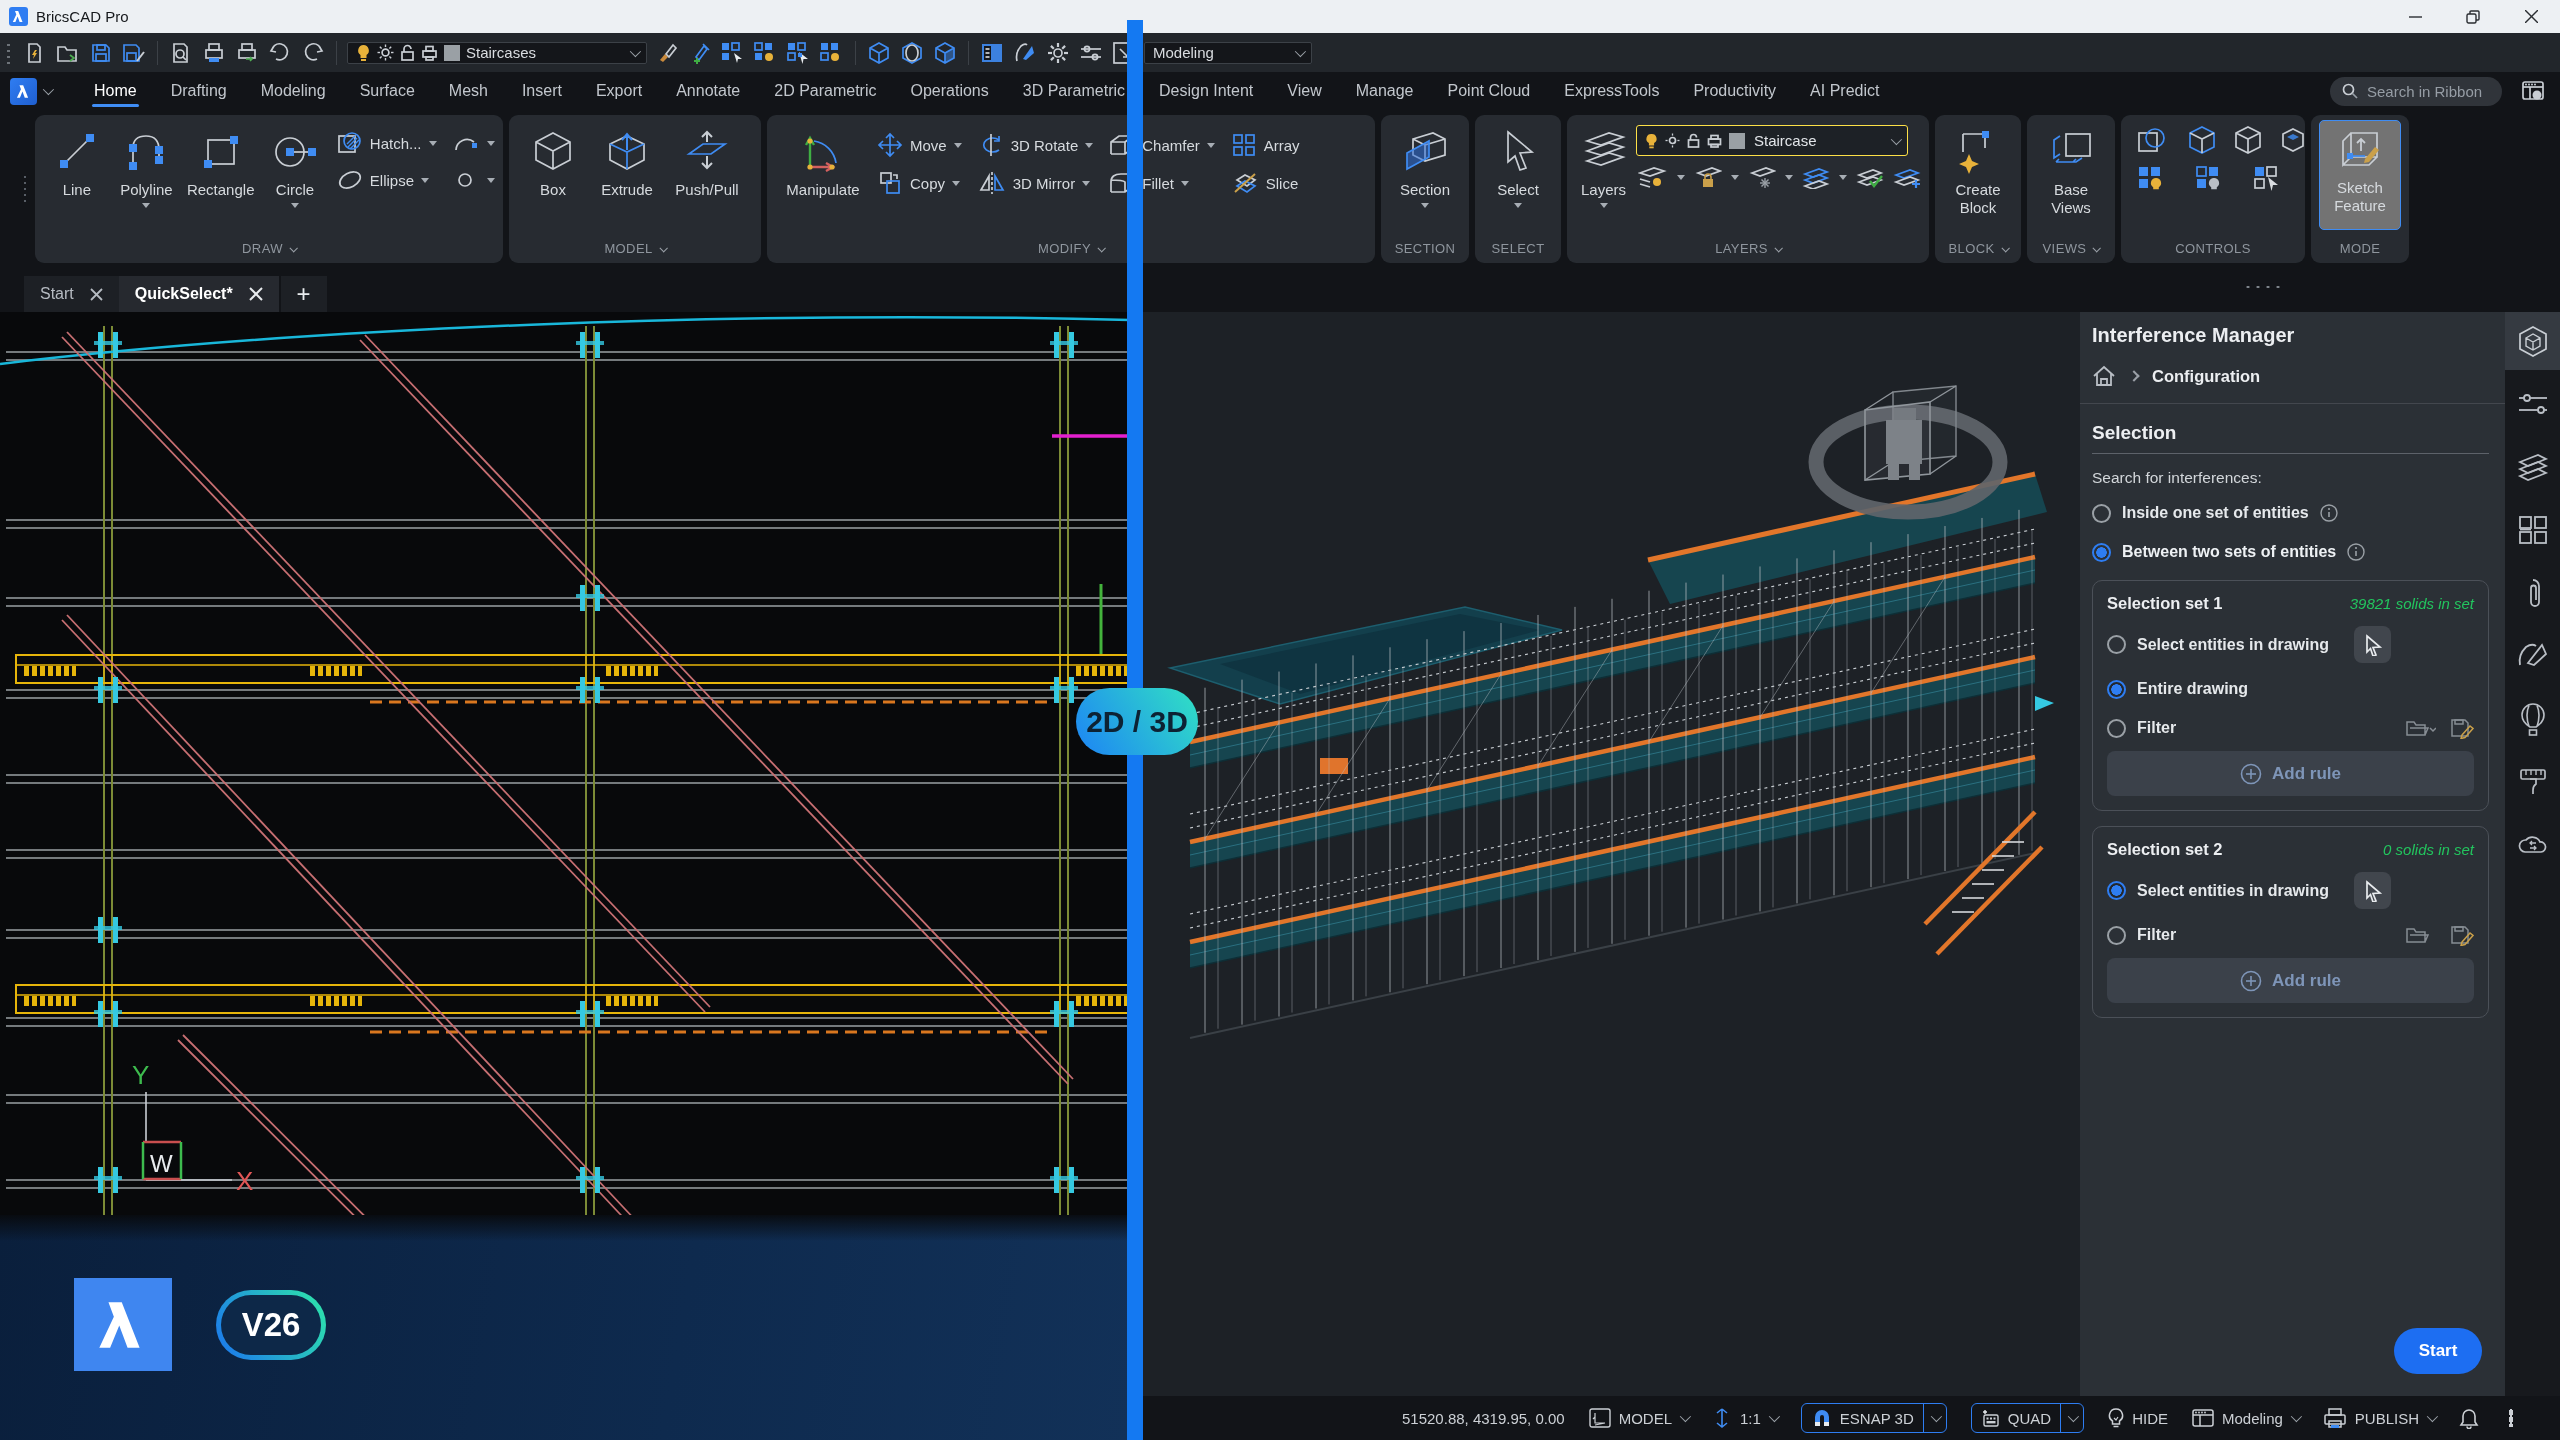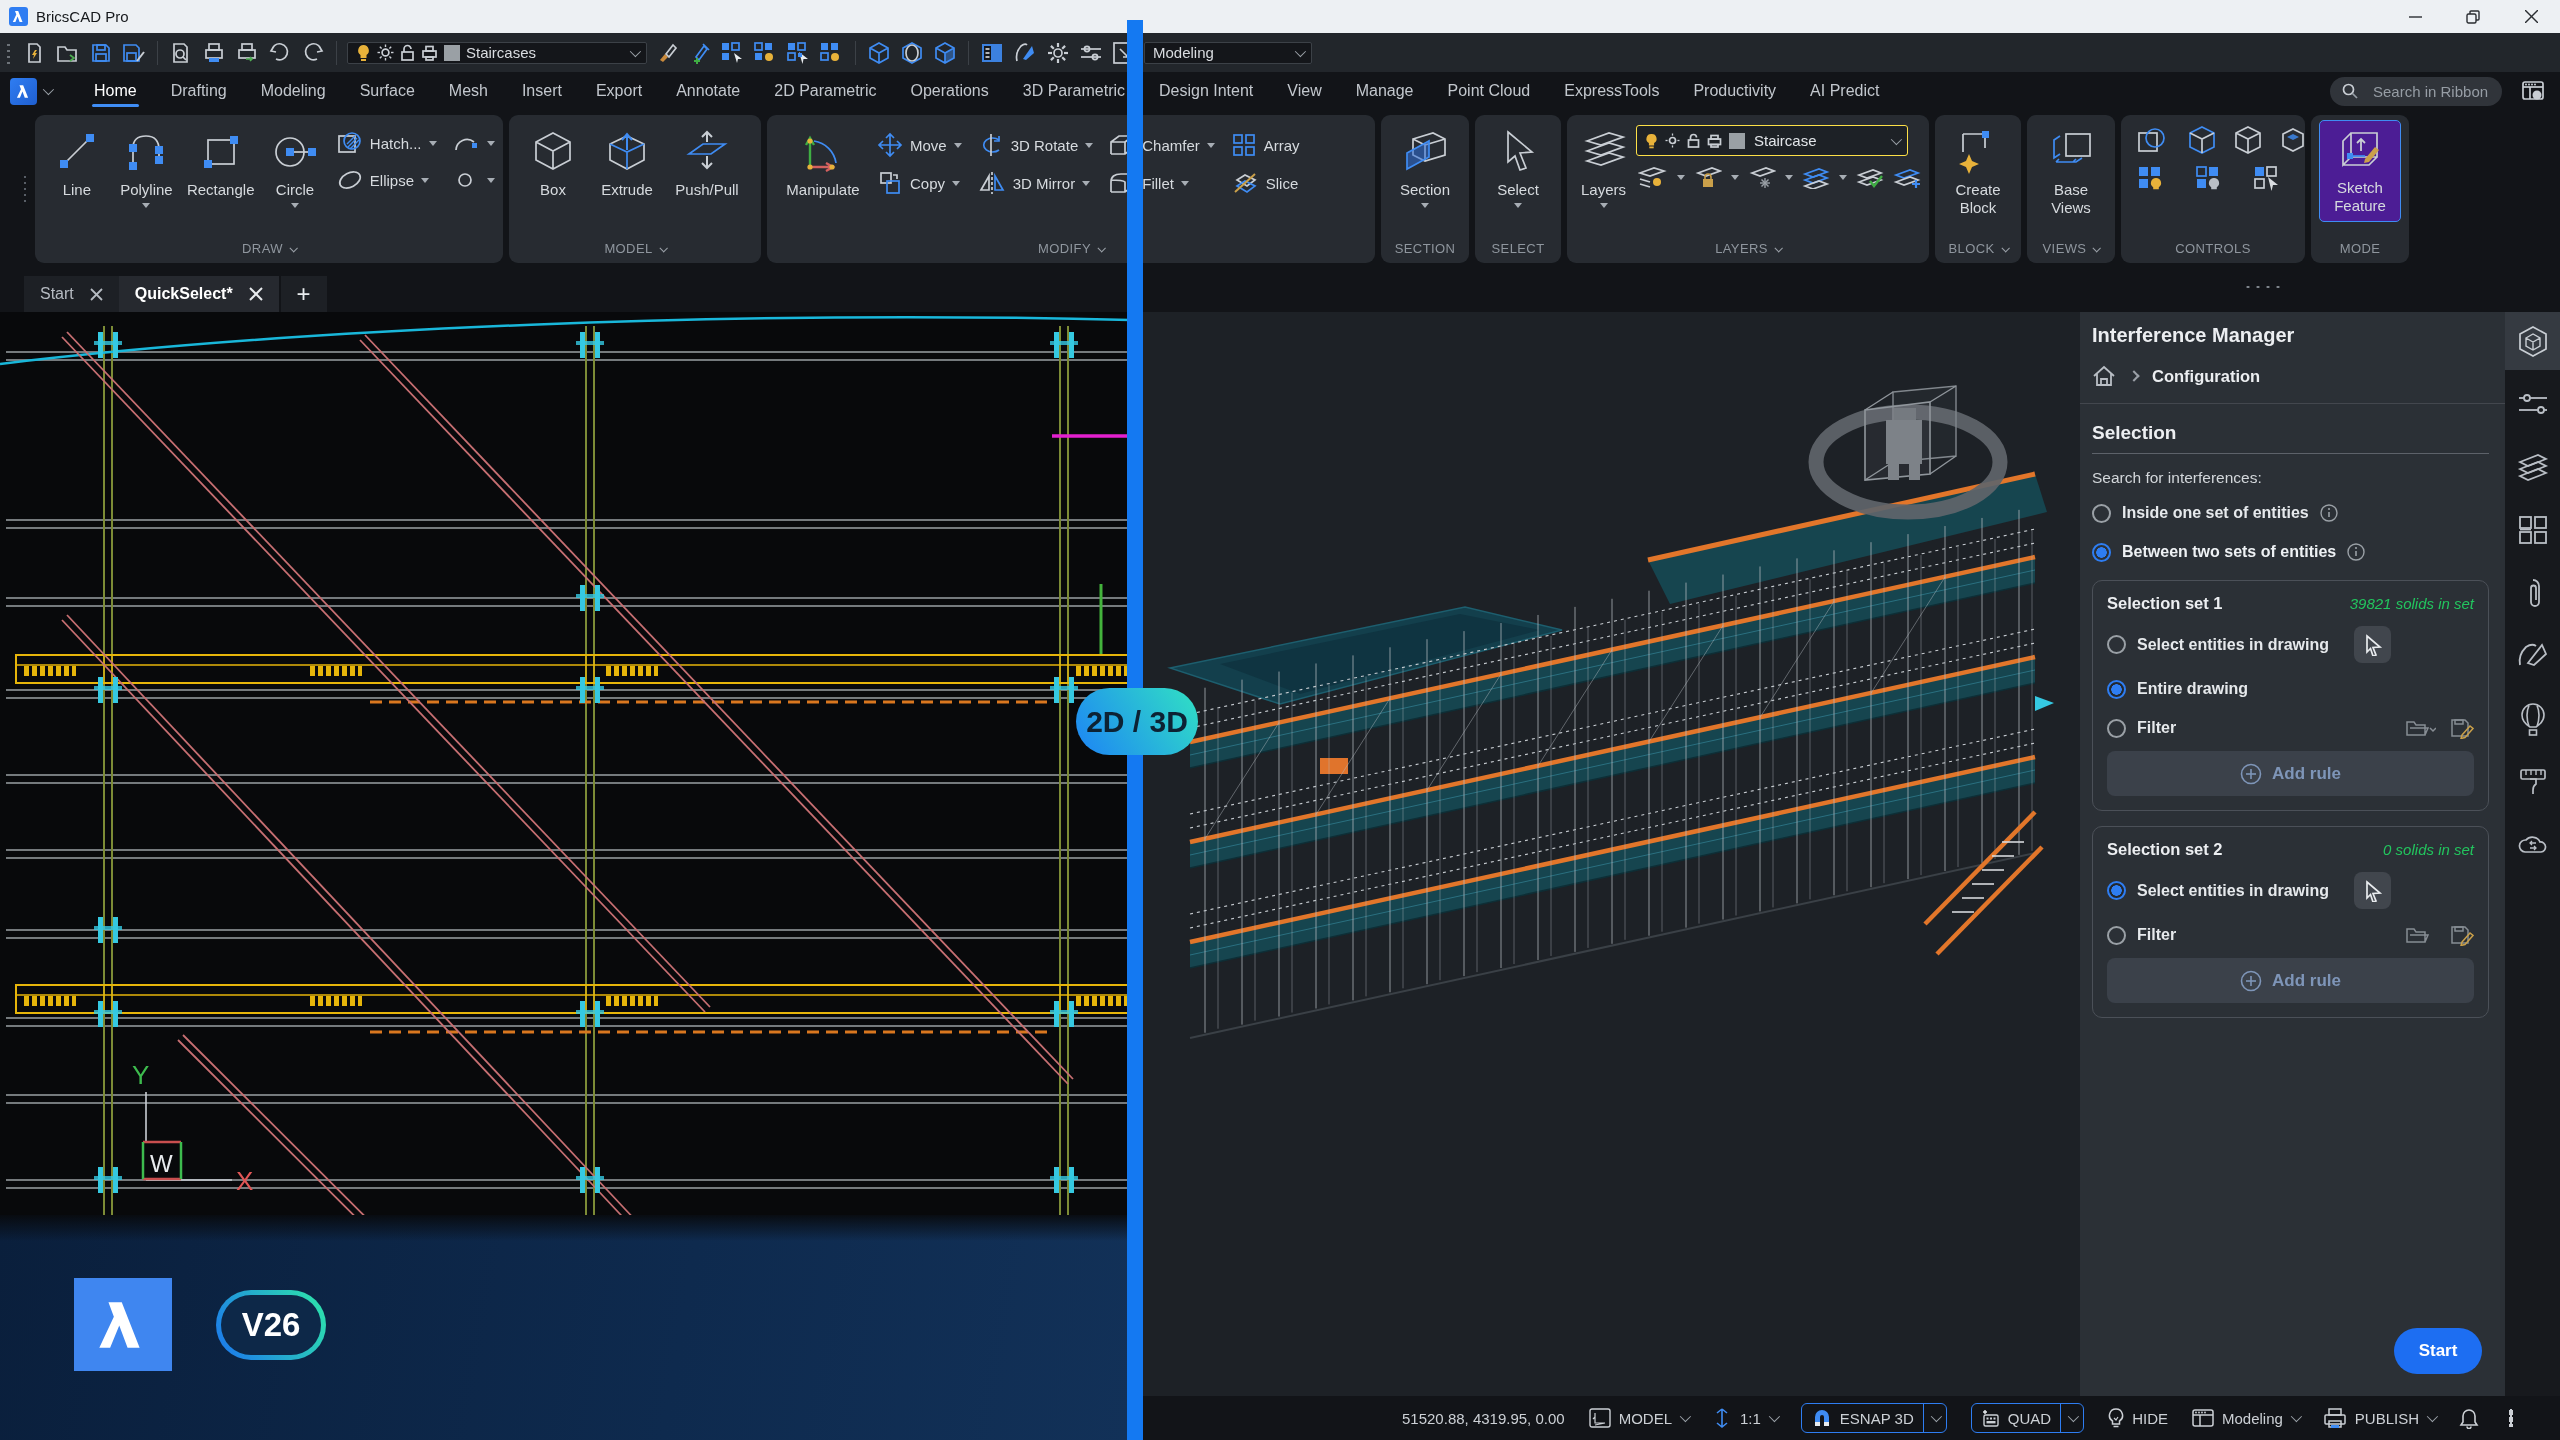--- a/index.html
+++ b/index.html
@@ -34,21 +34,21 @@
 .tabsrow { position:absolute; left:0; top:72px; width:2560px; height:38px; background:#121418;
   display:flex; align-items:center; }
 .tabsrow .logobtn { width:27px; height:27px; border-radius:4px; background:linear-gradient(135deg,#2f7df2,#1f5fd0);
   margin:0 6px 0 10px; display:flex; align-items:center; justify-content:center; }
 .tabsrow .logochev { margin-right:26px; }
 .rtab { font-size:16px; color:#c2c7cd; margin:0 15px; position:relative; padding:7px 2px; white-space:nowrap; }
 .rtab.active { color:#ffffff; }
 .rtab.active::after { content:""; position:absolute; left:0; right:0; bottom:0px; height:3px;
   border-radius:2px; background:#3f8df5; }
 .ribbonsearch { margin-left:auto; width:172px; height:29px; background:#30343a; border-radius:15px;
-  display:flex; align-items:center; gap:15px; padding:0 12px; color:#969da5; font-size:15px; }
+  display:flex; align-items:center; gap:9px; padding:0 12px; color:#969da5; font-size:15px; }
 .ribbongear { width:34px; margin:0 10px 0 14px; display:flex; justify-content:center; }
 
 
 .ribbon { position:absolute; left:0; top:110px; width:2560px; height:158px; background:#121418;
   display:flex; align-items:stretch; padding:4px 0 4px 22px; }
 .ribbon .rgrip { width:6px; height:30px; align-self:center; margin-right:4px;
   background-image:radial-gradient(#585e66 1.1px, transparent 1.2px); background-size:6px 6px; }
 .rgroup { background:#272b31; border-radius:9px; margin:1px 3px; display:flex; flex-direction:column; flex:none; }
 .rgroup .gcontent { flex:1; display:flex; align-items:flex-start; padding:8px 8px 0 8px; gap:2px; }
 .rgroup .glabel { display:flex; align-items:center; justify-content:center; gap:7px;
@@ -63,21 +63,21 @@
 .smallgrid { display:flex; flex-direction:column; justify-content:flex-start; gap:9px; padding-top:6px; }
 .smallrow { display:flex; align-items:center; gap:7px; height:28px; }
 .smallrow .slabel { font-size:15px; color:#d6dade; white-space:nowrap; }
 .modifygrid { display:grid; grid-template-columns:auto auto auto auto; column-gap:16px; row-gap:10px; padding:8px 6px 0 4px; }
 .mitem { display:flex; align-items:center; gap:7px; height:28px; }
 .mitem .slabel { font-size:15px; color:#d6dade; white-space:nowrap; }
 .layercombo { height:31px; background:#1d2126; border:1px solid #fde047; border-radius:3px;
   display:flex; align-items:center; gap:7px; padding:0 8px; margin:2px 0 0 2px; width:272px; }
 .layercombo .lname { font-size:15px; color:#e2e5e9; margin-left:2px; }
 .layerrow { display:flex; align-items:center; gap:9px; margin-top:9px; padding-left:4px; }
-.modebtn { border:1.5px solid #3f8cf3; background:#4c1d95; border-radius:5px; padding:2px 6px 6px; }
+.modebtn { border:1.5px solid #3f8cf3; background:#737373; border-radius:5px; padding:2px 6px 14px; }
 
 
 .doctabs { position:absolute; left:0; top:268px; width:2560px; height:44px; background:#121418;
   display:flex; align-items:flex-end; padding-left:24px; }
 .dtab { height:36px; display:flex; align-items:center; gap:16px; padding:0 16px; font-size:16px;
   background:#1d2025; color:#b6bbc2; }
 .dtab.active { background:#26292f; color:#ffffff; font-weight:bold; }
 .dtab-add { height:36px; width:46px; background:#1d2025; display:flex; align-items:center; justify-content:center;
   color:#e8ebee; font-size:24px; font-weight:300; margin-left:2px; }
 .panelhandle { position:absolute; left:2243px; top:16px; width:40px; height:6px;

